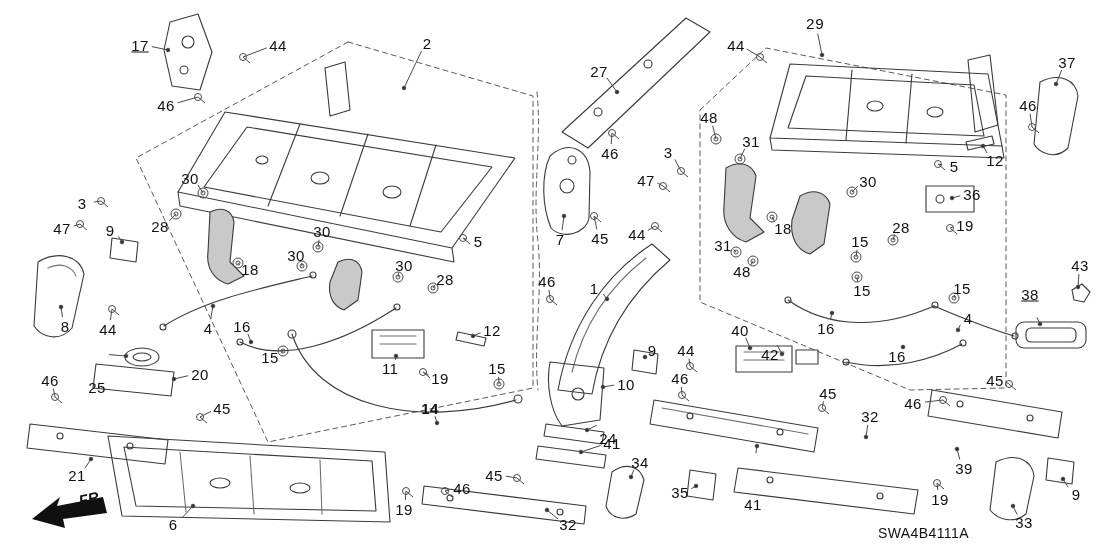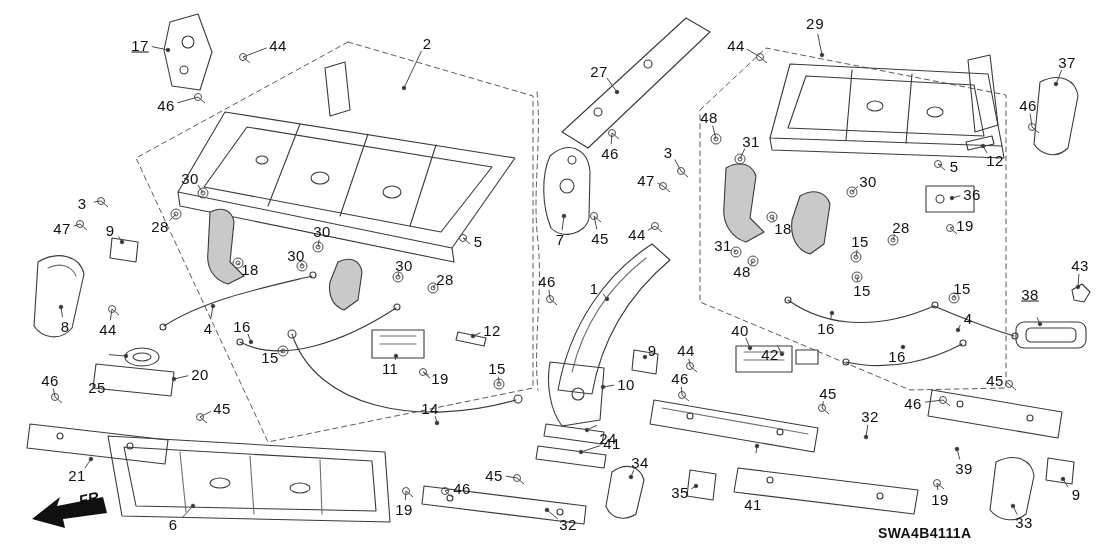--- a/index.html
+++ b/index.html
@@ -15,21 +15,21 @@
   
   .leaders line,.leaders circle{stroke:#4a4a4a;stroke-width:1;fill:none;}
   
   .callout{position:absolute;transform:translate(-50%,-50%);font-size:15px;line-height:1;
            color:#101010;letter-spacing:.3px;white-space:nowrap;}
   
   .arrow{fill:#101010;stroke:none;}
   .fr-text{fill:#101010;font-weight:bold;font-style:italic;font-size:15px;
            font-family:"Liberation Sans",sans-serif;}
   
-  #diagram-code{position:absolute;left:878px;top:525px;font-size:14px;font-weight:bold;
+  #diagram-code{position:absolute;left:878px;top:525px;font-size:14px;font-weight:normal;
                 color:#101010;letter-spacing:.4px;}
 </style>
 </head>
 <body>
 
 <div class="stage">
 
   <svg width="1108" height="553" viewBox="0 0 1108 553">
     <g class="art">
 
@@ -515,21 +515,21 @@
       <span class="callout" style="left: 440px; top: 378px;">19</span>
       <span class="callout" style="left: 497px; top: 368px;">15</span>
       <span class="callout" style="left: 200px; top: 374px;">20</span>
       <span class="callout" style="left: 626px; top: 384px;">10</span>
       <span class="callout" style="left: 680px; top: 378px;">46</span>
       <span class="callout" style="left: 50px; top: 380px;">46</span>
       <span class="callout" style="left: 995px; top: 380px;">45</span>
       <span class="callout" style="left: 828px; top: 393px;">45</span>
       <span class="callout" style="left: 913px; top: 403px;">46</span>
       <span class="callout" style="left: 222px; top: 408px;">45</span>
-      <span class="callout" style="left: 430px; top: 408px;">14</span>
+      <span class="callout" style="left: 430px; top: 408px; font-weight: bold;">14</span>
       <span class="callout" style="left: 870px; top: 416px;">32</span>
       <span class="callout" style="left: 608px; top: 422px; margin-top: 16px;">24</span>
       <span class="callout" style="left: 612px; top: 443px;">41</span>
       <span class="callout" style="left: 77px; top: 475px;">21</span>
       <span class="callout" style="left: 640px; top: 462px;">34</span>
       <span class="callout" style="left: 753px; top: 462px; margin-top: 42px;">41</span>
       <span class="callout" style="left: 964px; top: 468px;">39</span>
       <span class="callout" style="left: 680px; top: 492px;">35</span>
       <span class="callout" style="left: 1076px; top: 494px;">9</span>
       <span class="callout" style="left: 940px; top: 499px;">19</span>

